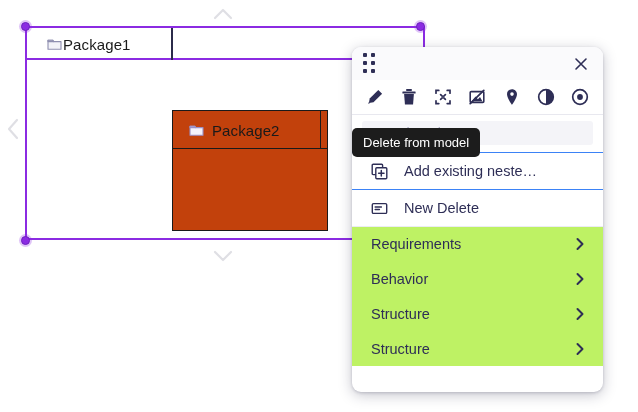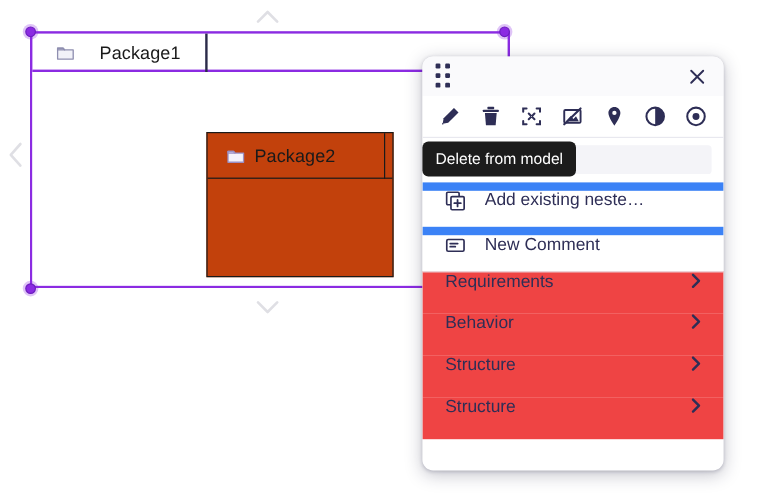--- a/index.html
+++ b/index.html
@@ -30,21 +30,21 @@
   }
   #pkg1-headrow{
     position:absolute;left:0;top:0;right:0;height:32px;
     border-bottom:2px solid #8b2be2;
     box-sizing:border-box;
   }
   #pkg1-tab{
     position:absolute;left:0;top:0;width:146px;height:32px;
     border-right:2px solid #2b2b4a;
     box-sizing:border-box;
-    display:flex;align-items:center;gap:21px;padding-left:20px;
+    display:flex;align-items:center;gap:1px;padding-left:20px;
   }
   #pkg1-body{position:absolute;left:0;top:32px;right:0;bottom:0;background:#fff;}
 
   
   #pkg2{
     position:absolute;left:172px;top:110px;width:156px;height:121px;
     border:1.5px solid #1a1a1a;
     background:#c2410c;
     box-sizing:border-box;
     text-align:center;
@@ -106,40 +106,40 @@
   #search-wrap{padding:6px 10px 7px 10px;background:#fff;}
   #search-input{
     width:100%;height:24px;box-sizing:border-box;
     border:none;background:#f4f4f8;border-radius:3px;
     font-family:"Liberation Sans", sans-serif;font-size:14px;
     color:#3a3a5c;padding:0 8px;outline:none;
   }
   #search-input::placeholder{color:#a9a9c4;}
 
   .menu-item{
-    display:flex;height:37px;
+    display:flex;align-items:center;height:37px;
     padding:0 16px 0 19px;box-sizing:border-box;
     cursor:pointer;background:#fff;
-    border-top:7px solid #3b82f6;
+    border-top:1px solid #3b82f6;
   }
   .menu-item:first-of-type{border-top:none;}
   .mi-ico{width:17px;height:17px;flex:0 0 auto;margin-right:16px;display:flex;align-items:center;justify-content:center;}
   .mi-label{font-size:14.5px;color:#2e2e56;white-space:nowrap;overflow:hidden;text-overflow:ellipsis;flex:1;}
   .mi-arrow{width:10px;height:14px;flex:0 0 auto;margin-left:8px;}
 
   .sub-item{
-    display:flex;align-items:flex-start;justify-content:space-between;
+    display:flex;align-items:center;justify-content:space-between;
     height:35px;padding:0 18px 0 19px;box-sizing:border-box;
-    cursor:pointer;background:#ef4444;
+    cursor:pointer;background:#bef264;
   }
   .sub-label{font-size:14.5px;color:#2e2e56;}
 
   
   #tooltip{
-    position:absolute;left:352px;top:118px;
+    position:absolute;left:352px;top:128px;
     background:#1c1c1c;color:#ffffff;
     font-size:13px;line-height:1;
     padding:8px 11px;border-radius:5px;
     white-space:nowrap;
     z-index:40;
   }
 </style>
 </head>
 <body>
 
@@ -278,21 +278,21 @@
     <span class="mi-label">Add existing neste…</span>
   </div>
 
   <div class="menu-item">
     <span class="mi-ico">
       <svg width="17" height="17" viewBox="0 0 17 17">
         <rect x="1.3" y="3.6" width="14.4" height="9.8" rx="1.2" fill="none" stroke="#2e2e56" stroke-width="1.4"></rect>
         <path d="M4.2 7h6.2M4.2 9.6h4.2" stroke="#2e2e56" stroke-width="1.5" stroke-linecap="round"></path>
       </svg>
     </span>
-    <span class="mi-label">New Comment</span>
+    <span class="mi-label">New Delete</span>
   </div>
 
   <div class="sub-item" style="border-top:1px solid #ececf2;">
     <span class="sub-label">Requirements</span>
     <span class="mi-arrow">
       <svg width="10" height="14" viewBox="0 0 10 14">
           <polyline points="2.5,2 7.5,7 2.5,12" fill="none" stroke="#2e2e56" stroke-width="2" stroke-linecap="round" stroke-linejoin="round"></polyline>
         </svg>
     </span>
   </div>

